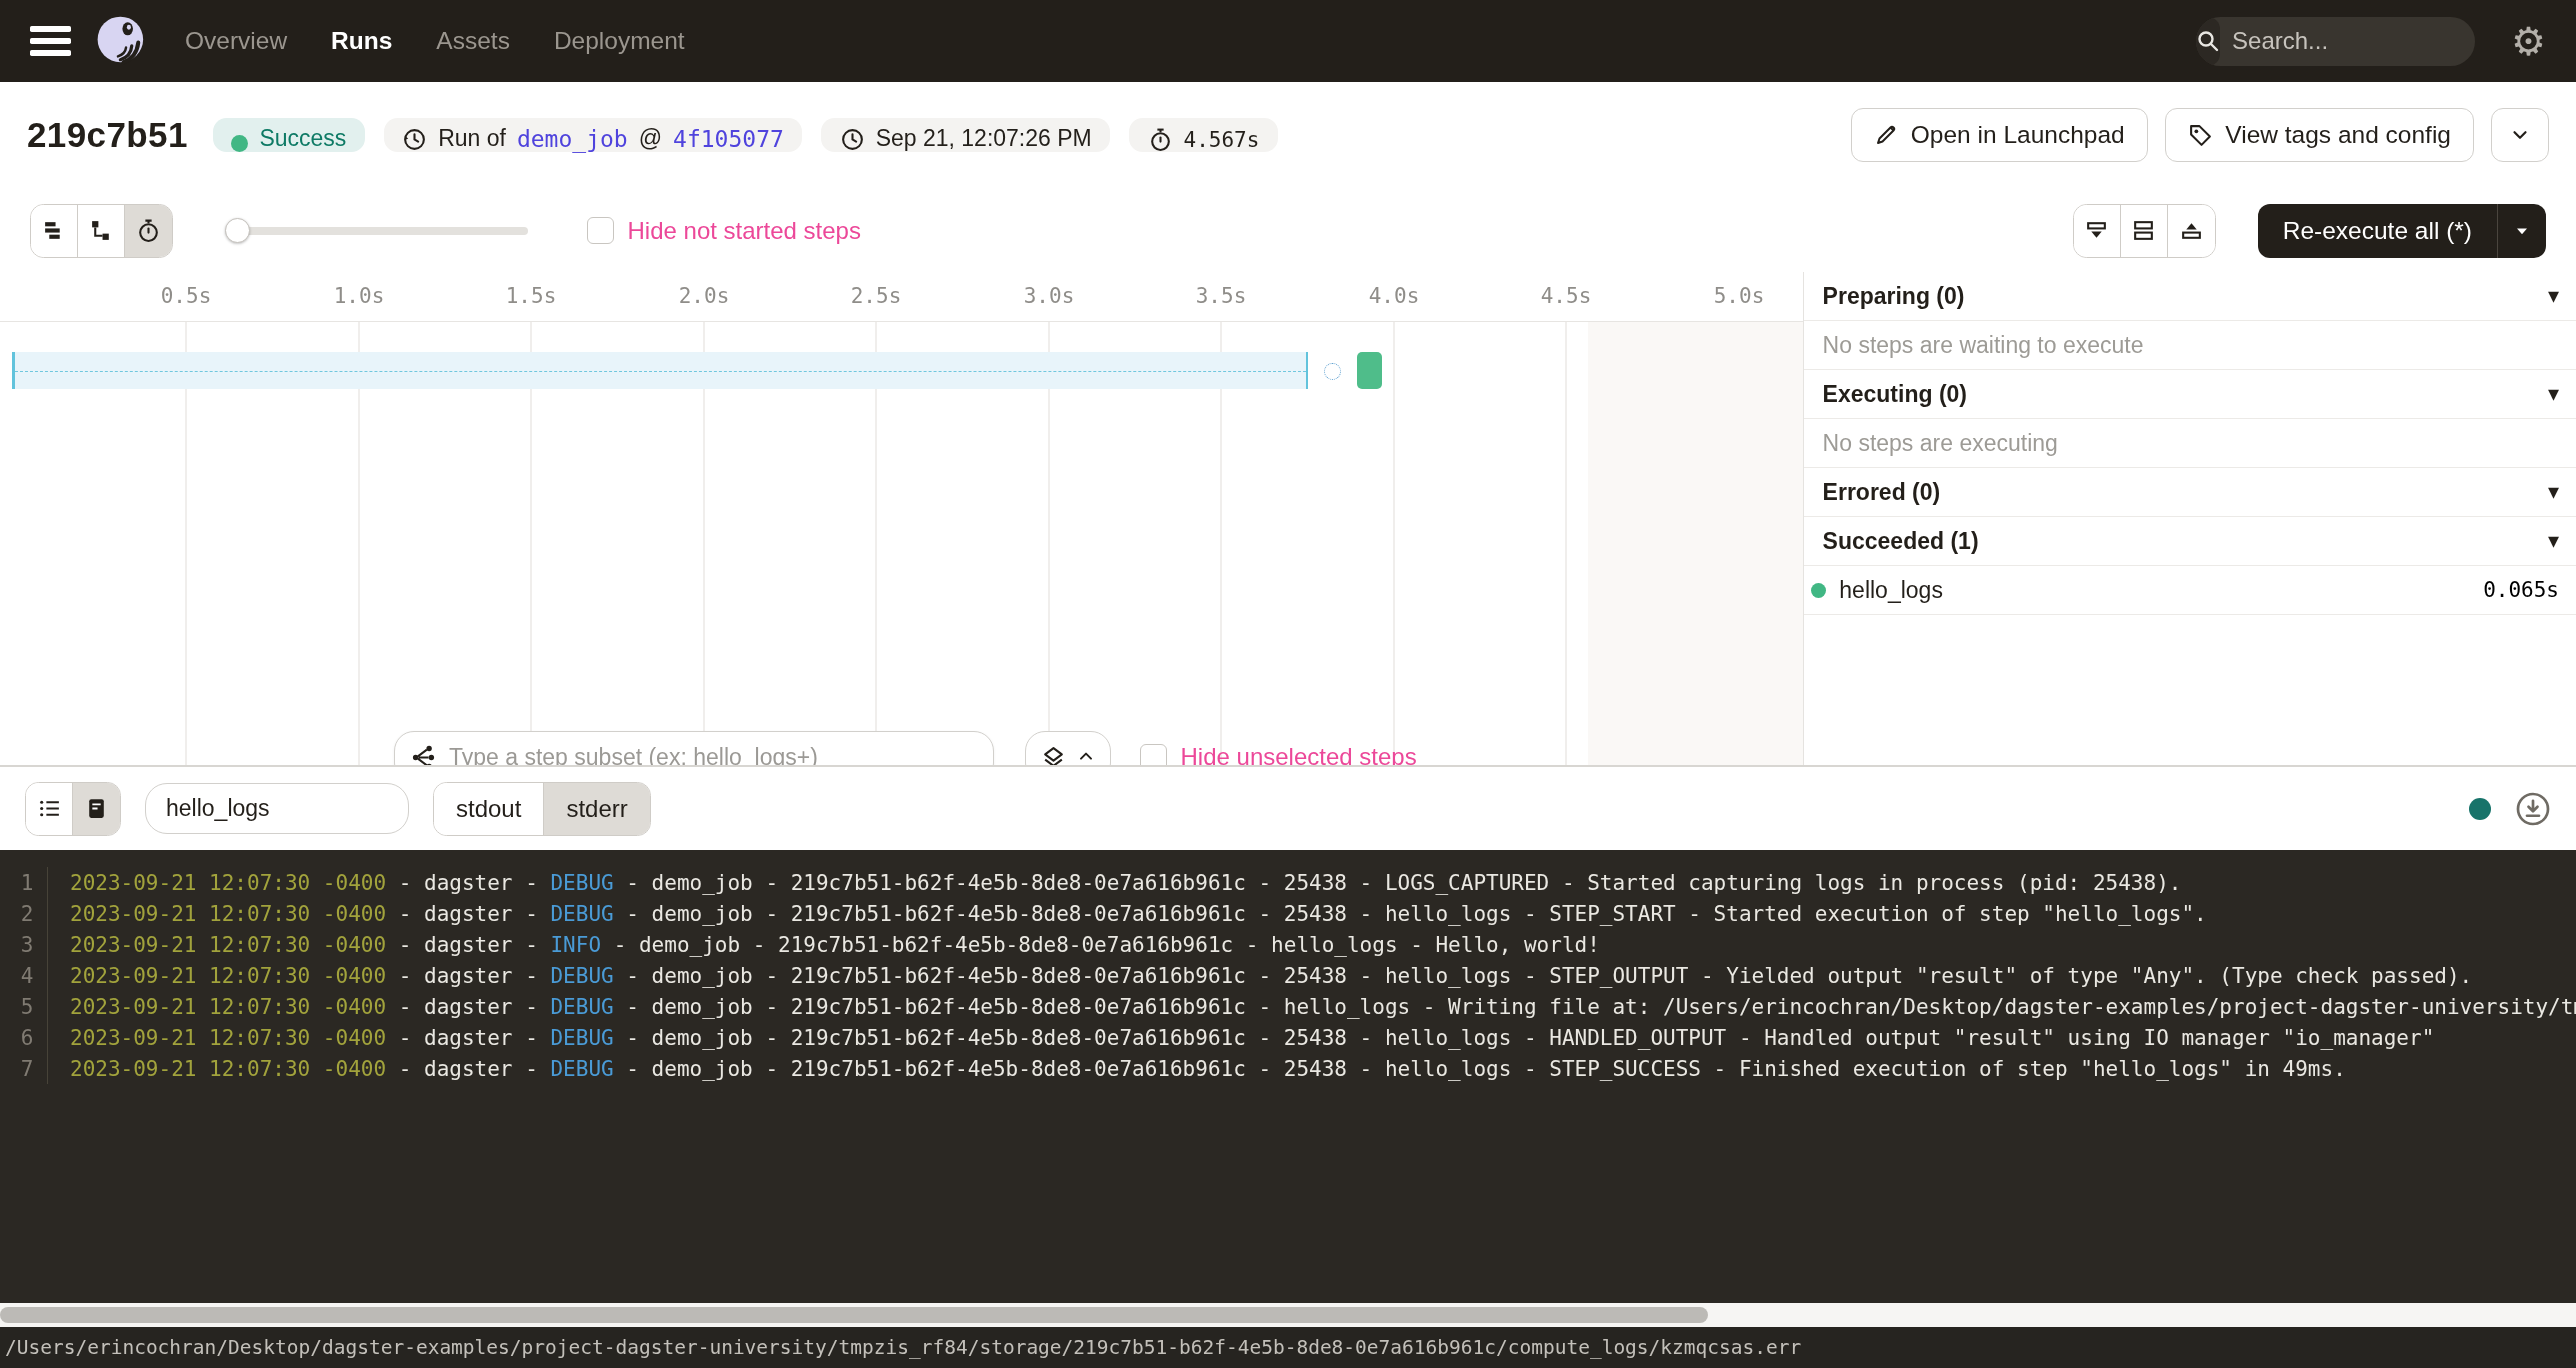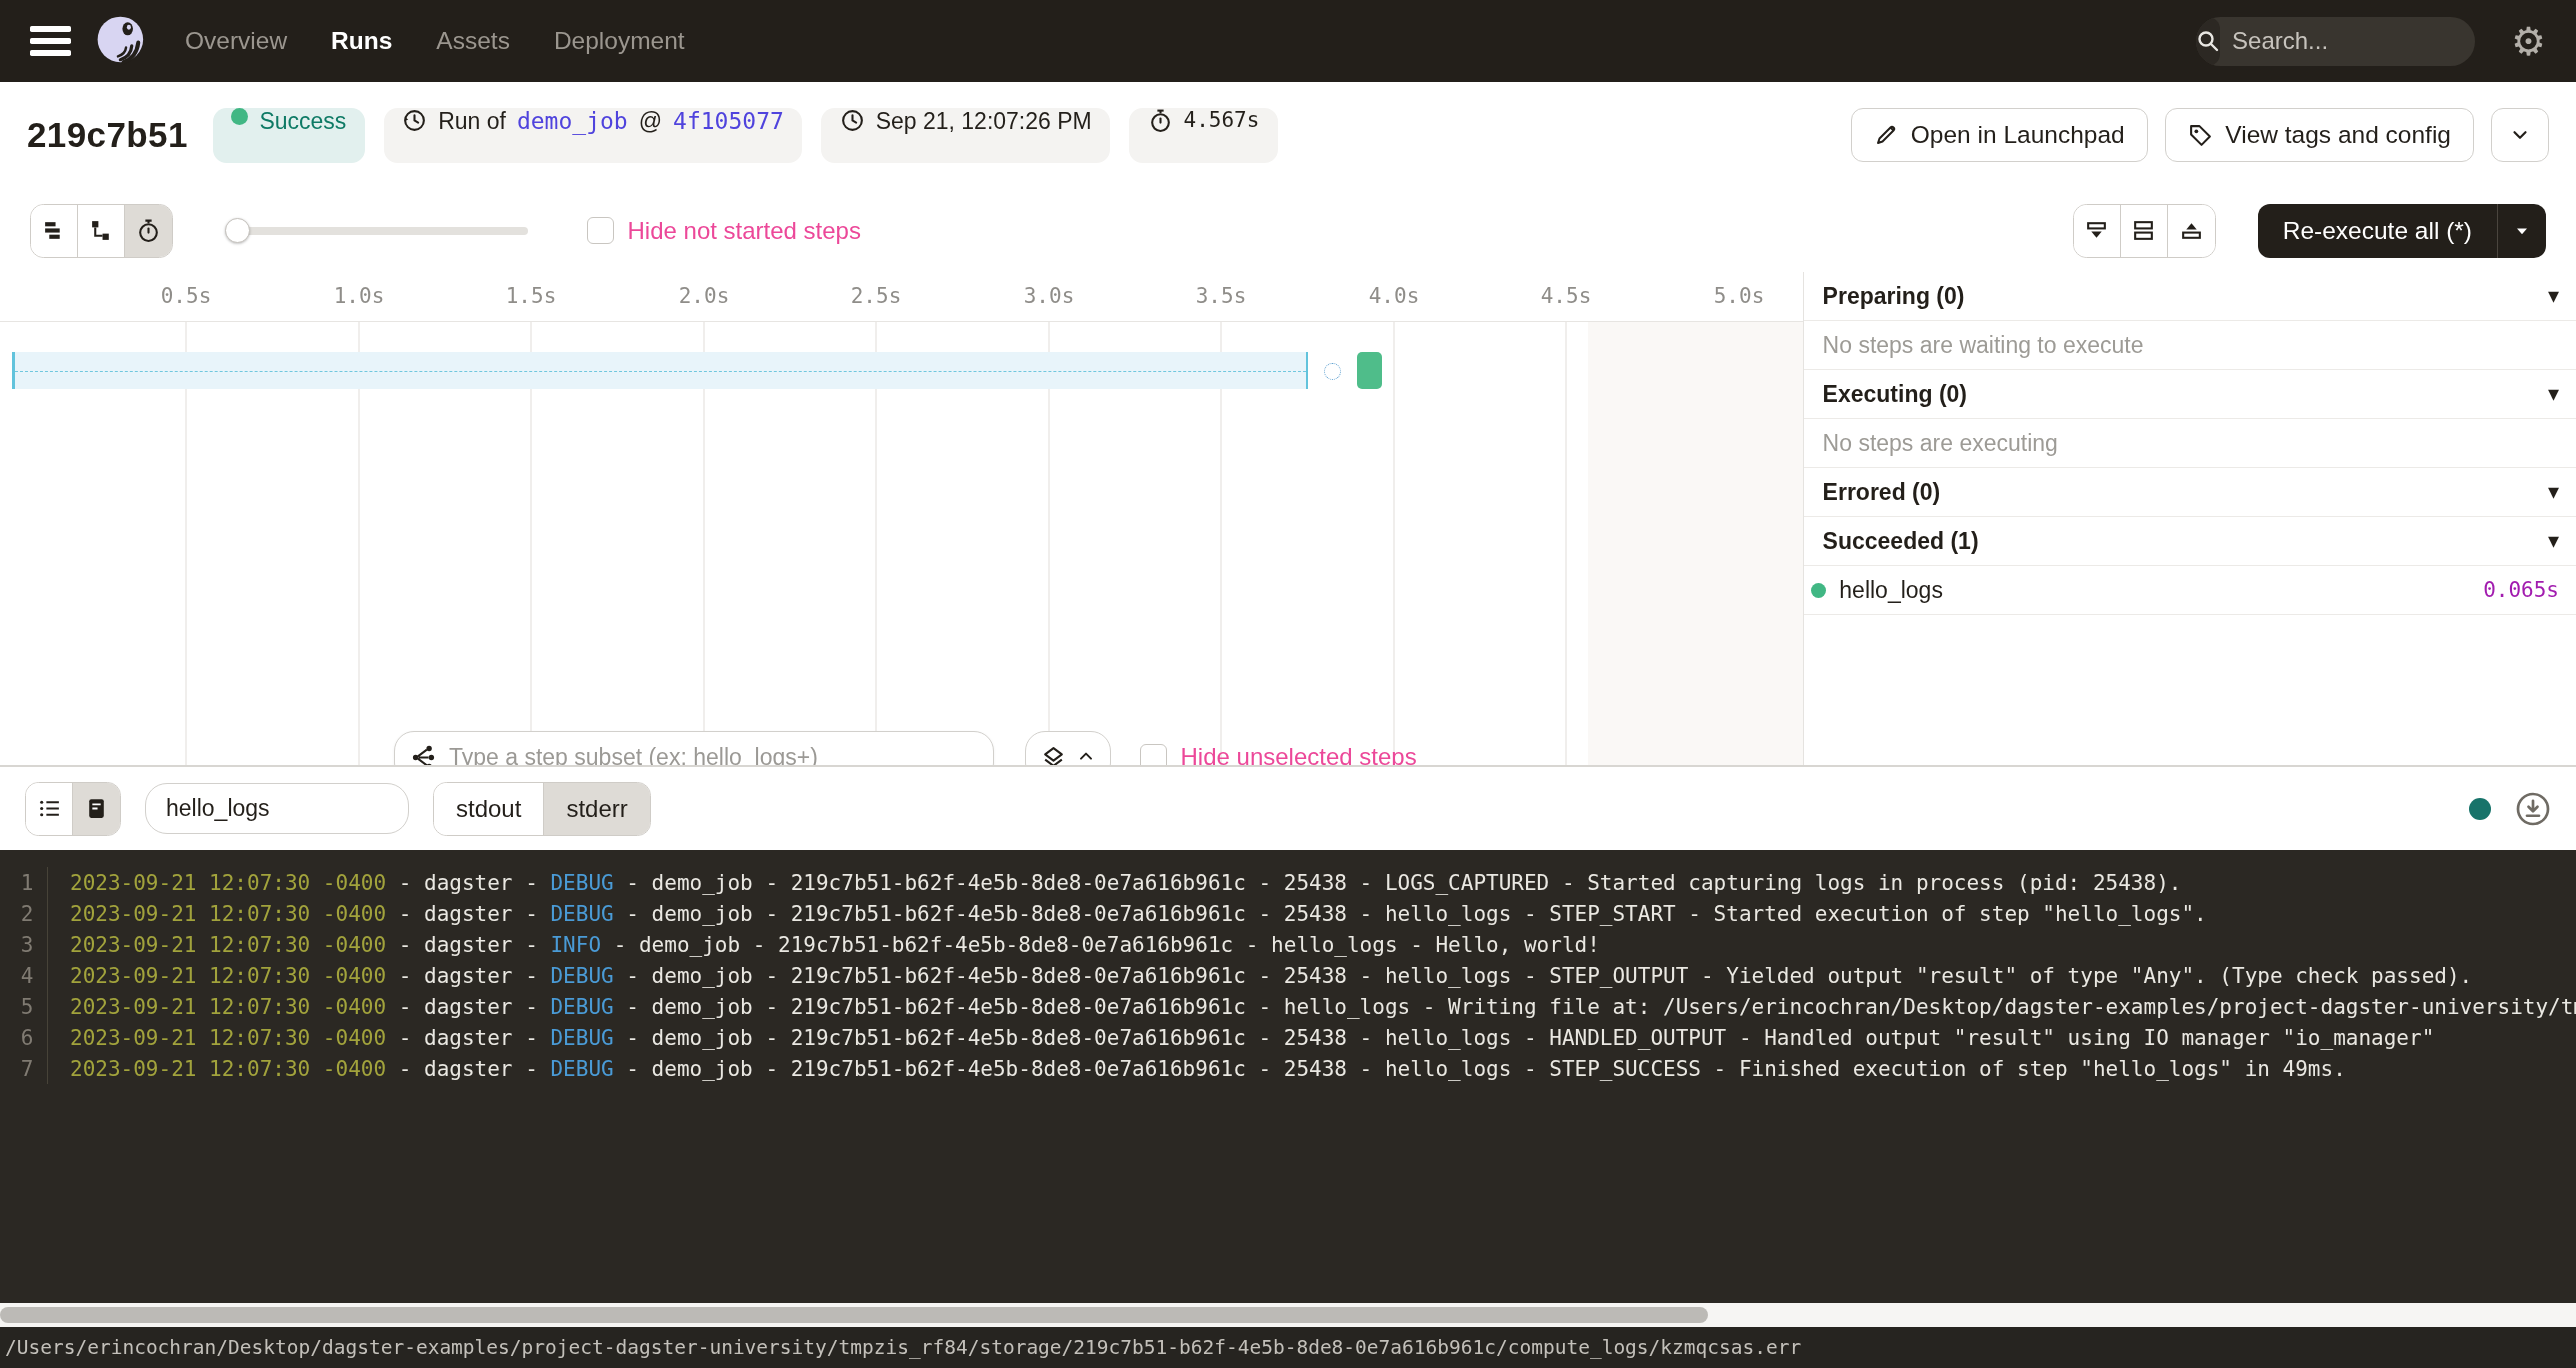--- a/index.html
+++ b/index.html
@@ -22,21 +22,21 @@
   .search-lead { width:56px; height:49px; border-radius:24.5px; background:#2c2823;
     display:flex; align-items:center; justify-content:center; }
   .search-text { flex:1; font-size:24px; color:#c7c3bd; padding-left:12px; background:transparent; border:none; outline:none; font-family:inherit; }
   .search-text::placeholder { color:#c7c3bd; }
   .gear { font-size:39px; color:#b3afa9; margin-left:36px; cursor:pointer; line-height:1; }
 
   
   #run-header { position:absolute; top:82px; left:0; right:0; height:106px; background:#fff;
     display:flex; align-items:center; padding:0 27px; }
   .run-id { font-size:35px; font-weight:700; letter-spacing:0.4px; margin-right:25px; }
-  .badge { height:55px; border-radius:13.5px; display:flex; align-items:flex-start; padding:0 18.6px;
+  .badge { height:34px; border-radius:13.5px; display:flex; align-items:flex-end; padding:0 18.6px;
     font-size:23px; margin-right:18.6px; gap:11px; }
   .badge.success { background:#e2f0ee; color:#0e7a65; font-weight:500; }
   .dot { width:17px; height:17px; border-radius:50%; background:#41b784; }
   .badge.tag { background:#f4f3f1; color:#231f1a; }
   .badge .ico { display:flex; align-items:center; }
   .link { color:#4f43dd; cursor:pointer; }
   .hdr-spacer { flex:1; }
   .btn { height:54px; border-radius:12px; border:1.7px solid #d2d0cc; background:#fff;
     display:flex; align-items:center; gap:12.7px; padding:0 22px; font-size:24.5px; cursor:pointer; margin-left:17px; }
   .btn .ico { display:flex; align-items:center; }
@@ -92,21 +92,21 @@
   .step-controls .checkrow { position:absolute; left:1140px; }
 
   #right-panel { position:absolute; left:1803px; right:0; top:0; bottom:0; border-left:1.7px solid #e5e3e0; overflow:hidden; }
   .rp-row { height:49px; display:flex; align-items:center; border-bottom:1.7px solid #eceae7; padding:0 17px 0 18.6px; }
   .rp-title { font-size:23px; font-weight:700; flex:1; }
   .rp-caret { font-size:22px; color:#231f1a; cursor:pointer; }
   .rp-empty { font-size:23px; color:#9d9b96; }
   .rp-step { padding-left:6.8px; cursor:pointer; }
   .rp-step .dot { width:15px; height:15px; margin-right:13.5px; }
   .rp-step-name { font-size:23px; flex:1; }
-  .rp-step-dur { font-size:21px; color:#a21caf; }
+  .rp-step-dur { font-size:21px; color:#000000; }
 
   
   #log-panel { position:absolute; top:765px; left:0; right:0; bottom:0; border-top:2.5px solid #d8d6d2; background:#fff; }
   #log-toolbar { position:absolute; top:0; left:0; right:0; height:83px; display:flex; align-items:center; padding:0 25px; gap:24px; }
   .filter-input { width:264px; height:51px; border-radius:22px; border:1.7px solid #d2d0cc;
     display:flex; align-items:center; padding:0 20px; }
   .filter-input input { width:100%; border:none; outline:none; font-size:23px; font-family:inherit; color:#231f1a; }
   .cap-dot { width:22px; height:22px; border-radius:50%; background:#17736a; }
   #log-toolbar .tb-spacer { flex:1; }
 

